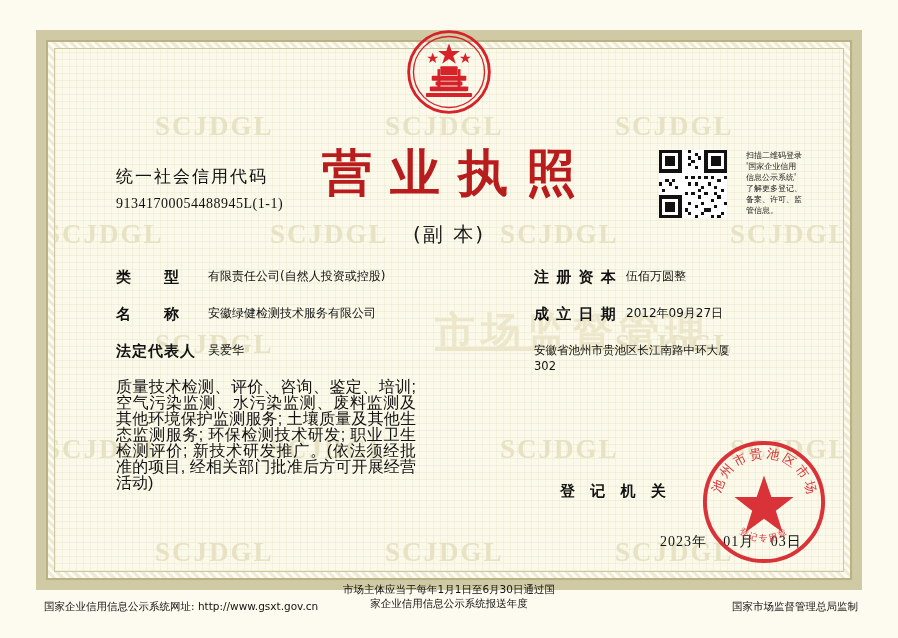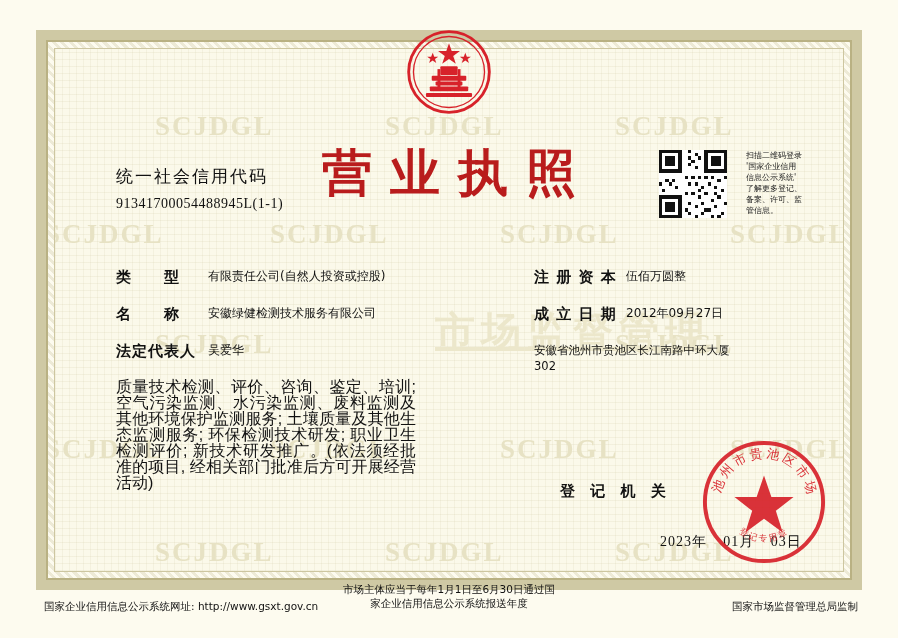--- a/index.html
+++ b/index.html
@@ -330,20 +330,21 @@
     </g>
   </svg>
 
   <div class="credit">
     <div class="credit-label">统一社会信用代码</div>
     <div class="credit-value">91341700054488945L(1-1)</div>
   </div>
 
   <div class="title-block">
     <div class="main-title">营业执照</div>
+    <div class="sub-title">(副 本)</div>
   </div>
 
   <div class="qr-wrap">
     <svg class="qr" viewBox="0 0 21 21" shape-rendering="crispEdges">
       <rect width="21" height="21" fill="#fff"></rect>
       <g fill="#111">
         <rect x="0" y="0" width="7" height="1"></rect>
           <rect x="0" y="6" width="7" height="1"></rect>
         <rect x="0" y="0" width="1" height="7"></rect>
           <rect x="6" y="0" width="1" height="7"></rect>

